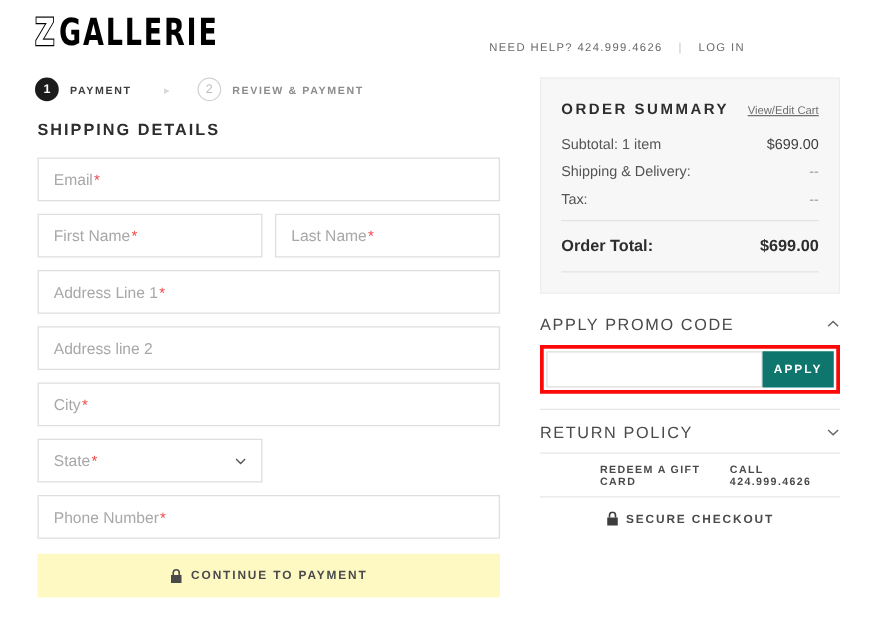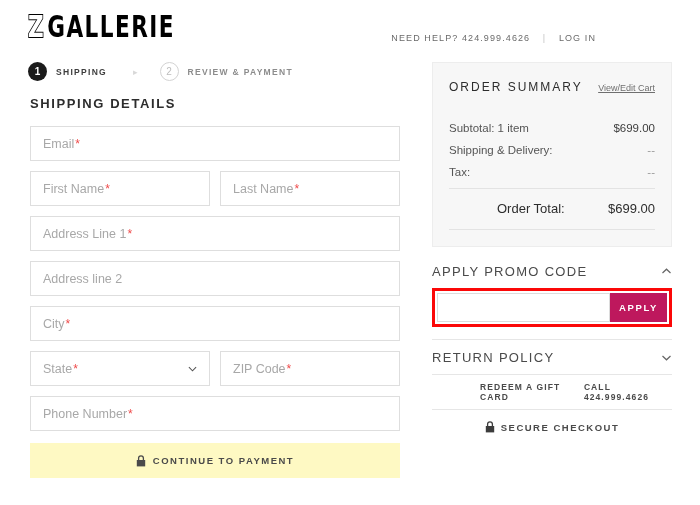--- a/index.html
+++ b/index.html
@@ -102,36 +102,36 @@
 
   
   .summary-col { position: absolute; left: 432px; top: 62px; width: 240px; }
   .summary-box {
     background: #f7f7f7;
     border: 1px solid #ededed;
     padding: 17px 16px 16px 16px;
   }
   .summary-head { display: flex; align-items: baseline; justify-content: space-between; }
   .summary-title {
-    font-size: 12px; font-weight: normal; letter-spacing: 2px; color: #2d2d2d;
+    font-size: 12px; font-weight: bold; letter-spacing: 2px; color: #2d2d2d;
   }
   .summary-link {
     font-size: 9px; color: #6f6f6f; text-decoration: underline; white-space: nowrap;
   }
-  .sum-rows { margin-top: 28px; }
+  .sum-rows { margin-top: 16px; }
   .sum-row {
     display: flex; justify-content: space-between; align-items: baseline;
     font-size: 11.5px; color: #555555; margin-bottom: 10px;
   }
   .sum-row .val { color: #3c3c3c; }
   .sum-row .val.dash { color: #9a9a9a; }
   .sum-divider { height: 1px; background: #e3e3e3; margin: 6px 0 12px 0; }
   .sum-total {
     display: flex; justify-content: space-between; align-items: baseline;
-    font-size: 13px; font-weight: normal; color: #2d2d2d; margin-left: 48px;
+    font-size: 13px; font-weight: bold; color: #2d2d2d;
   }
   .sum-divider2 { height: 1px; background: #e3e3e3; margin: 13px 0 0 0; }
 
   
   .acc {
     display: flex; align-items: center; justify-content: space-between;
     height: 34px;
     font-size: 13px; font-weight: normal; letter-spacing: 1.3px; color: #4a4a4a;
   }
   .acc.first { margin-top: 7px; }
@@ -152,21 +152,21 @@
     background: #ffffff;
     height: 100%;
     font-size: 12px;
     padding: 0 8px;
     color: #333;
     outline: none;
     font-family: "Liberation Sans", sans-serif;
   }
   .promo-apply {
     flex: 1 1 auto;
-    background: #be185d;
+    background: #0f766e;
     color: #ffffff;
     border: none;
     font-size: 9.5px; font-weight: bold; letter-spacing: 1.6px;
     display: flex; align-items: center; justify-content: center;
     cursor: pointer;
   }
 
   .giftcard-row {
     display: flex; align-items: center; justify-content: space-between;
     height: 34px;
@@ -191,21 +191,21 @@
     <div class="header-right">
       <span>NEED HELP? 424.999.4626</span>
       <span class="sep">|</span>
       <a href="#">LOG IN</a>
     </div>
   </div>
 
   <div class="steps">
     <div class="step">
       <div class="step-circle active">1</div>
-      <div class="step-label">SHIPPING</div>
+      <div class="step-label">PAYMENT</div>
     </div>
     <div class="step-arrow">▸</div>
     <div class="step">
       <div class="step-circle inactive">2</div>
       <div class="step-label muted">REVIEW &amp; PAYMENT</div>
     </div>
   </div>
 
   <div class="form-col">
     <div class="section-title">SHIPPING DETAILS</div>
@@ -242,23 +242,20 @@
         <span class="ph"><span>City</span><span class="req">*</span></span>
       </div>
     </div>
 
     <div class="field-row">
       <div class="field half">
         <span class="ph"><span>State</span><span class="req">*</span></span>
         <svg class="select-caret" viewBox="0 0 10 10">
           <path d="M1 3 L5 7 L9 3" fill="none" stroke="#555" stroke-width="1.2"></path>
         </svg>
-      </div>
-      <div class="field half">
-        <span class="ph"><span>ZIP Code</span><span class="req">*</span></span>
       </div>
     </div>
 
     <div class="field-row">
       <div class="field">
         <span class="ph"><span>Phone Number</span><span class="req">*</span></span>
       </div>
     </div>
 
     <button class="btn-continue">

